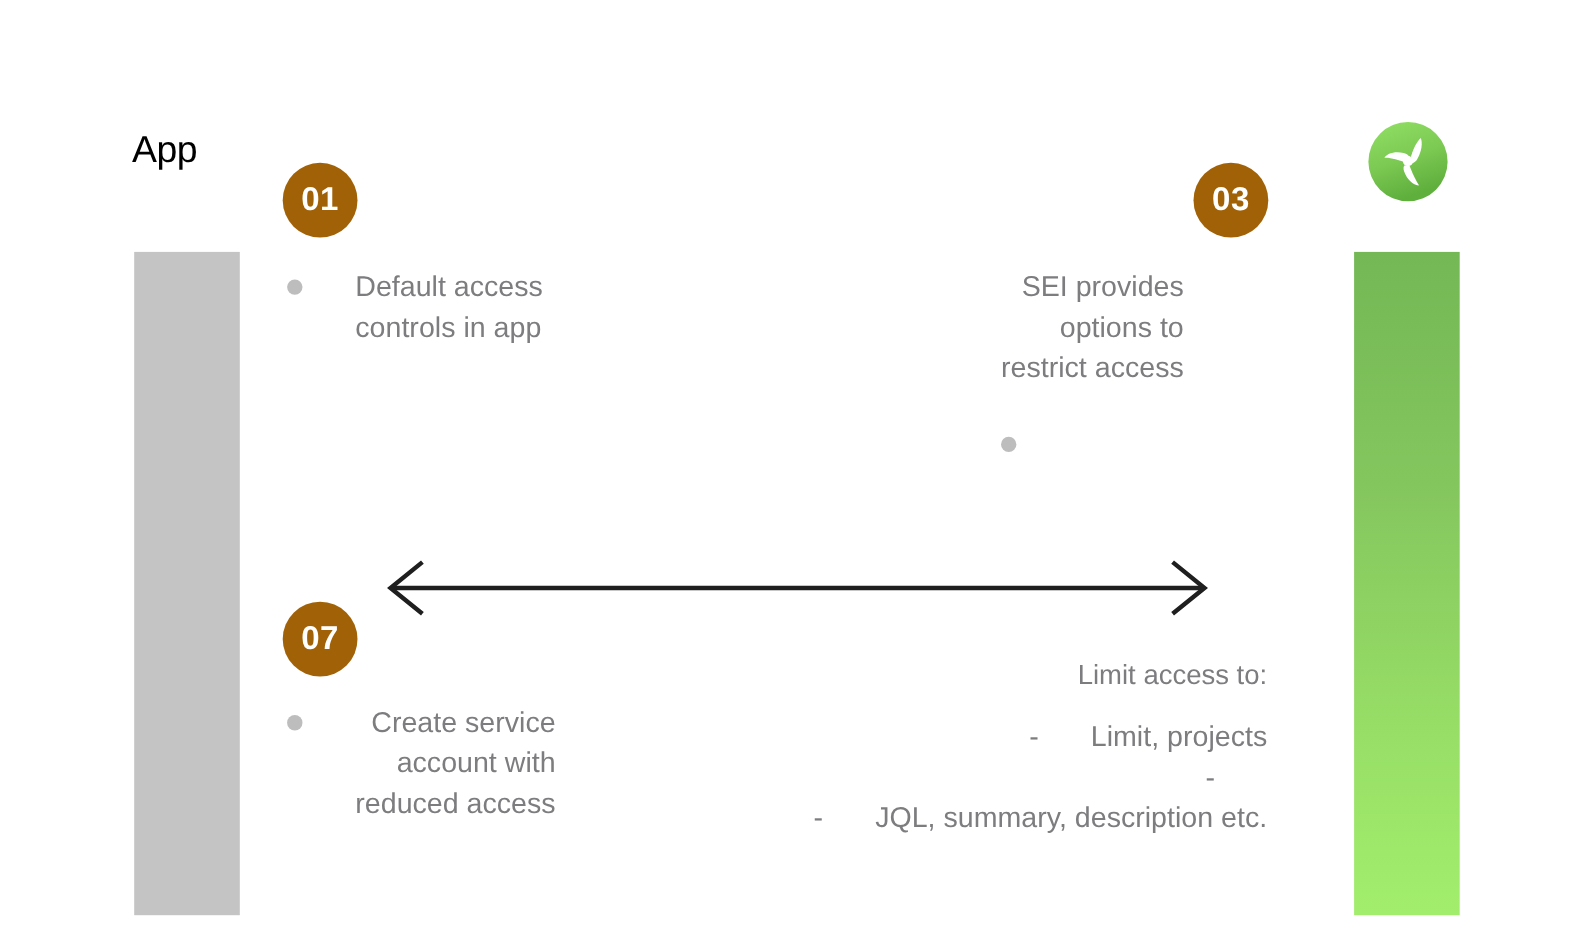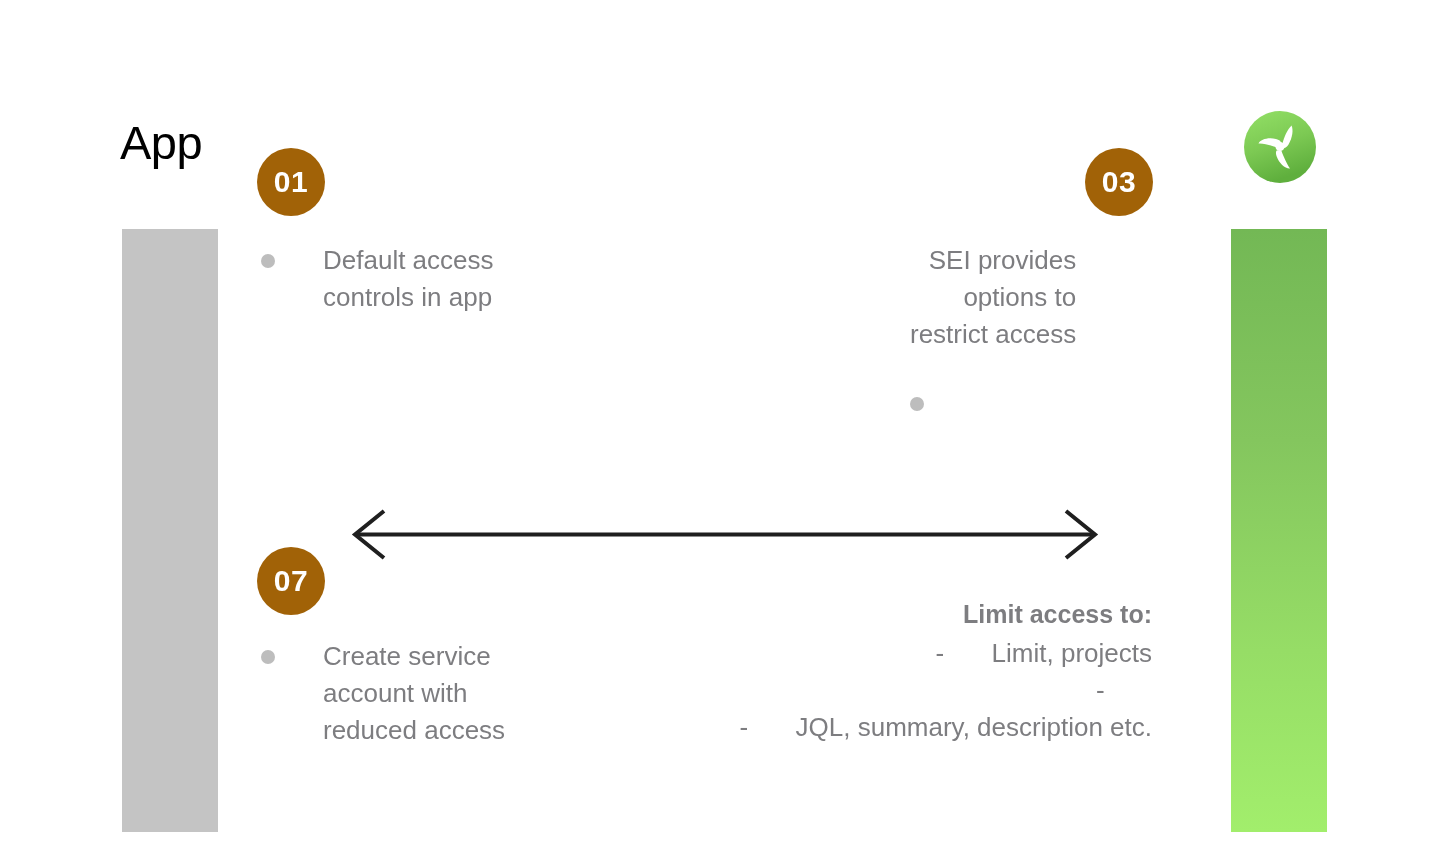--- a/index.html
+++ b/index.html
@@ -17,21 +17,21 @@
     height: 848px;
     background: #ffffff;
     overflow: hidden;
   }
 
   
   .slide-title {
     position: absolute;
     left: 120px;
     top: 119px;
-    font-size: 47px;
+    font-size: 34px;
     line-height: 1.0;
     font-weight: 400;
     color: #000000;
     letter-spacing: -0.5px;
     white-space: nowrap;
   }
 
   
   .bar-left {
     position: absolute;
@@ -96,21 +96,21 @@
     background: #bdbdbd;
     flex: 0 0 auto;
     margin-top: 12px;
   }
   .bullet-text { white-space: pre-line; }
 
   .block-01 { left: 261px; top: 242px; }
   .block-01 .bullet-text { margin-left: 16px; text-align: left; }
 
   .block-02 { left: 261px; top: 638px; }
-  .block-02 .bullet-text { margin-left: 16px; text-align: left; }
+  .block-02 .bullet-text { margin-left: 16px; text-align: right; }
 
   .block-03 { left: 910px; top: 242px; flex-direction: column; }
   .block-03 .bullet-text { text-align: right; margin-right: 16px; }
 
   
   .arrow-wrap {
     position: absolute;
     left: 348px;
     top: 503px;
     width: 754px;
@@ -123,25 +123,25 @@
     position: absolute;
     left: 600px;
     top: 598px;
     width: 552px;
     text-align: right;
     color: #7d7d80;
     font-size: 26px;
     line-height: 37px;
   }
   .limit-heading {
-    font-weight: 700;
+    font-weight: 400;
     color: #7d7d80;
     font-size: 25px;
     line-height: 33px;
-    margin-bottom: 4px;
+    margin-bottom: 20px;
     text-align: right;
   }
   .limit-row {
     display: flex;
     justify-content: flex-end;
     align-items: baseline;
     white-space: nowrap;
   }
   .limit-dash {
     display: inline-block;

